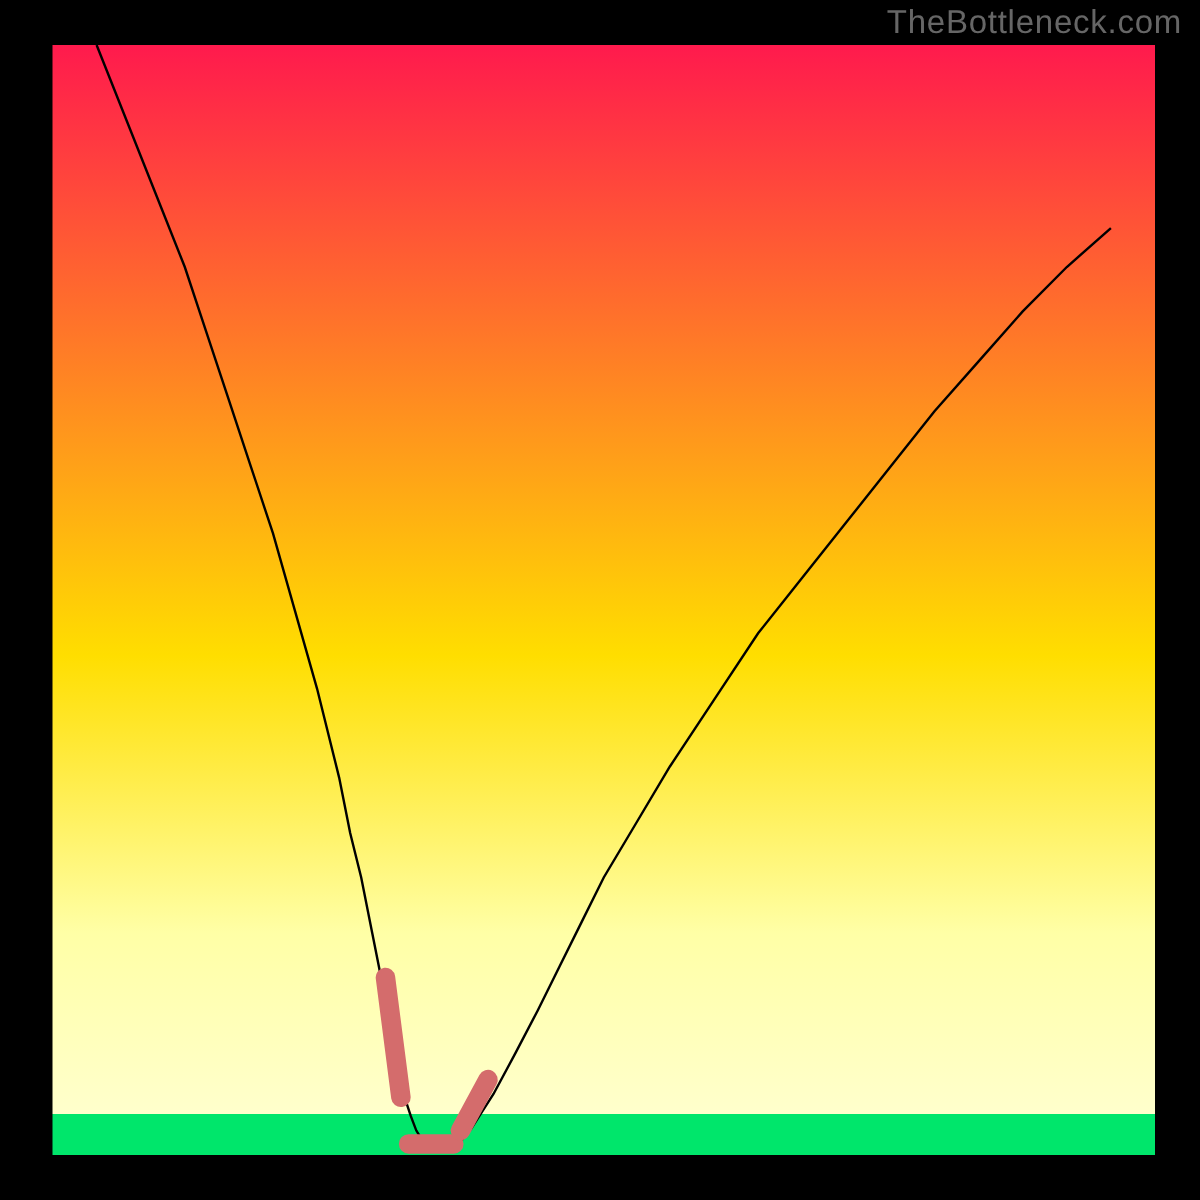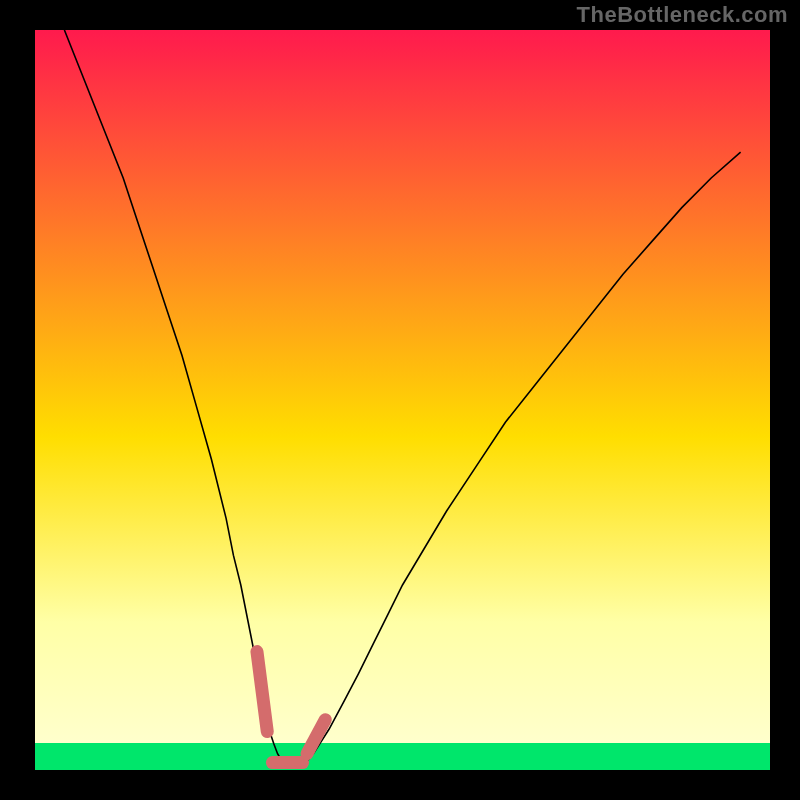--- a/index.html
+++ b/index.html
@@ -15,21 +15,21 @@
     width: 800px;
     height: 800px;
     background: #000;
   }
   .watermark {
     position: absolute;
     top: 2px;
     right: 12px;
     color: #666;
     font-size: 22px;
-    font-weight: 700;
+    font-weight: 400;
     letter-spacing: 0.5px;
     z-index: 5;
   }
   svg.plot {
     position: absolute;
     top: 0;
     left: 0;
   }
 </style>
 </head>

